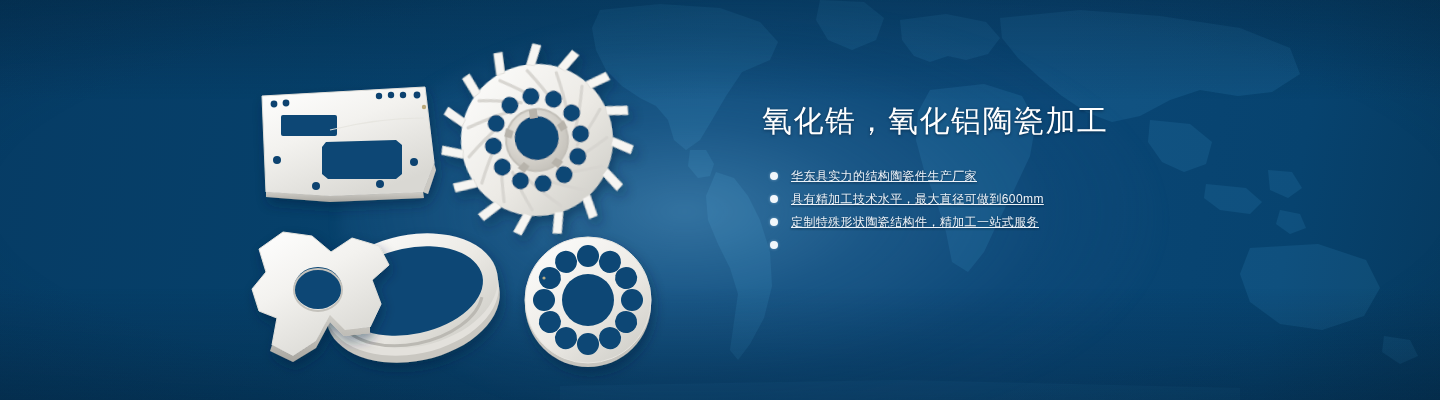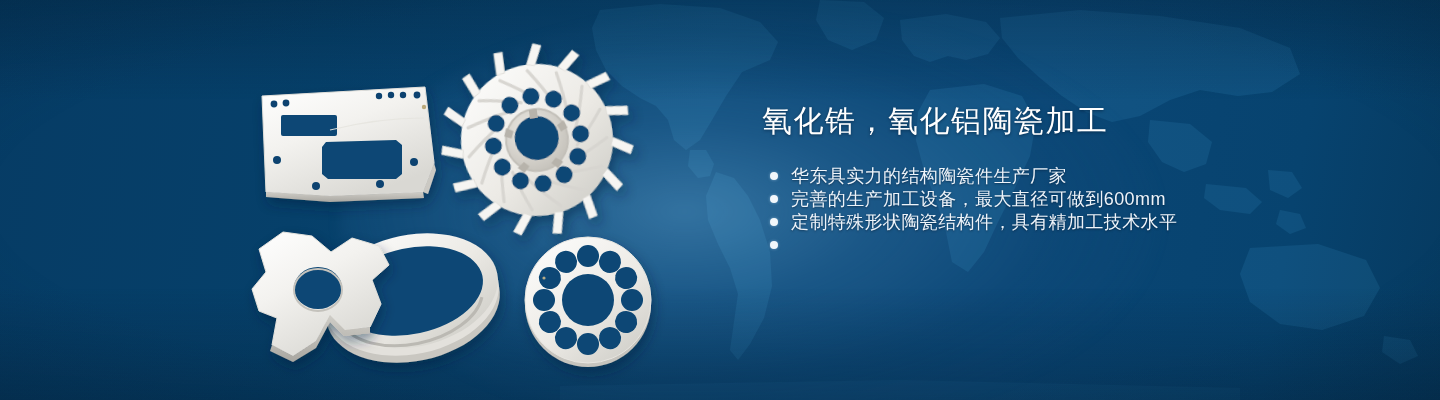--- a/index.html
+++ b/index.html
@@ -86,26 +86,27 @@
     flex: 0 0 auto;
     width: 8px;
     height: 8px;
     border-radius: 50%;
     background: #f2f7fb;
     margin-right: 13px;
     margin-left: 8px;
     box-shadow: 0 0 3px rgba(200,225,245,0.5);
   }
   .bullet-text {
-    font-size: 18px;
+    font-size: 12px;
     color: #eef4fa;
     letter-spacing: 0.4px;
     line-height: 23px;
     white-space: nowrap;
     text-shadow: 0 1px 2px rgba(0,18,36,0.5);
+    text-decoration: underline;
   }
 </style>
 </head>
 <body>
 
 <div id="banner">
 
   <div class="bg-base"></div>
   <div class="bg-glow"></div>
 
@@ -332,25 +333,25 @@
 
     <h1 class="headline">氧化锆，氧化铝陶瓷加工</h1>
 
     <ul class="bullets">
       <li class="bullet">
         <span class="dot"></span>
         <span class="bullet-text">华东具实力的结构陶瓷件生产厂家</span>
       </li>
       <li class="bullet">
         <span class="dot"></span>
-        <span class="bullet-text">完善的生产加工设备，最大直径可做到600mm</span>
+        <span class="bullet-text">具有精加工技术水平，最大直径可做到600mm</span>
       </li>
       <li class="bullet">
         <span class="dot"></span>
-        <span class="bullet-text">定制特殊形状陶瓷结构件，具有精加工技术水平</span>
+        <span class="bullet-text">定制特殊形状陶瓷结构件，精加工一站式服务</span>
       </li>
       <li class="bullet">
         <span class="dot"></span>
       </li>
     </ul>
 
   </div>
 </div>
 
 </body></html>

